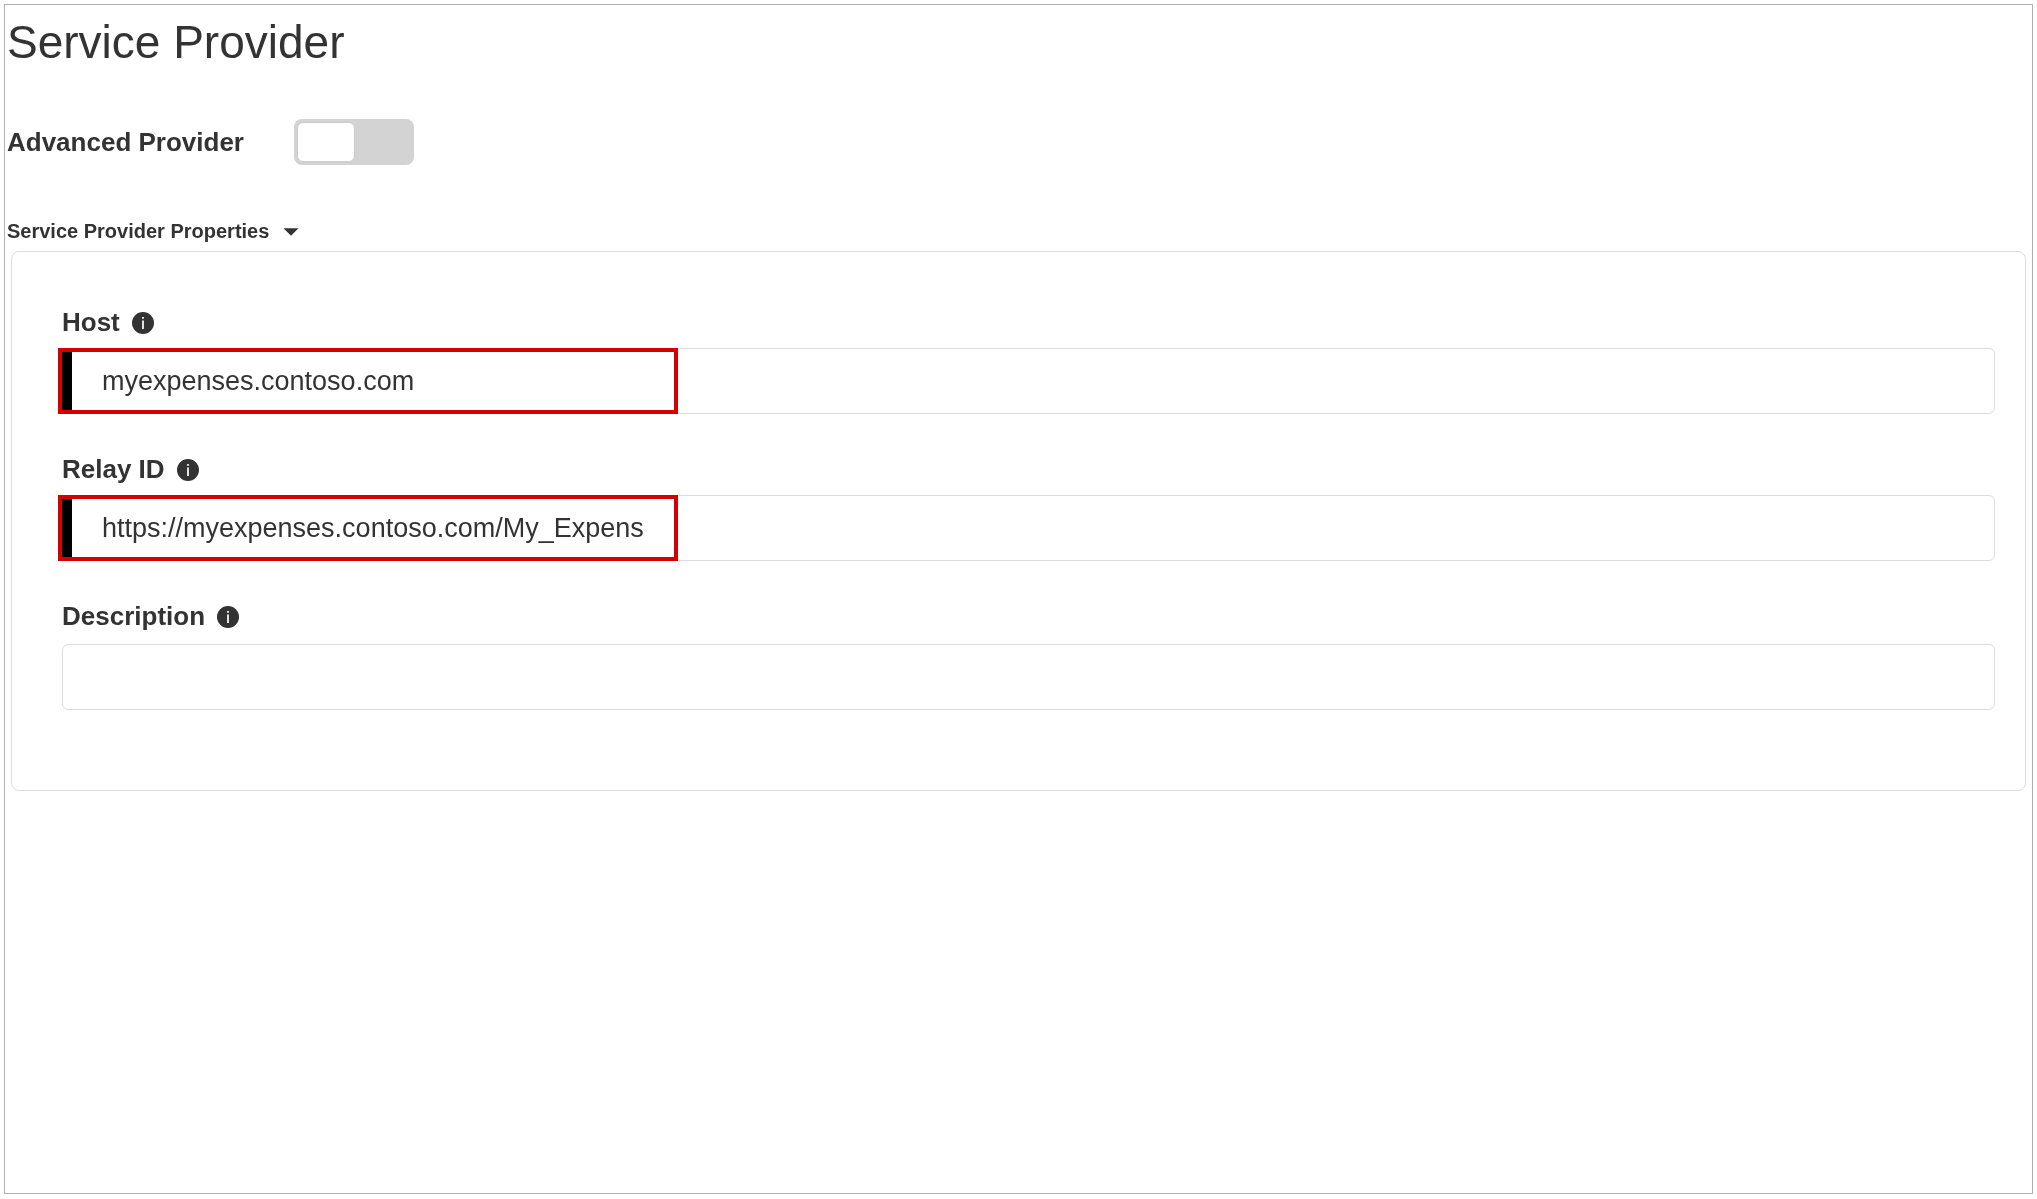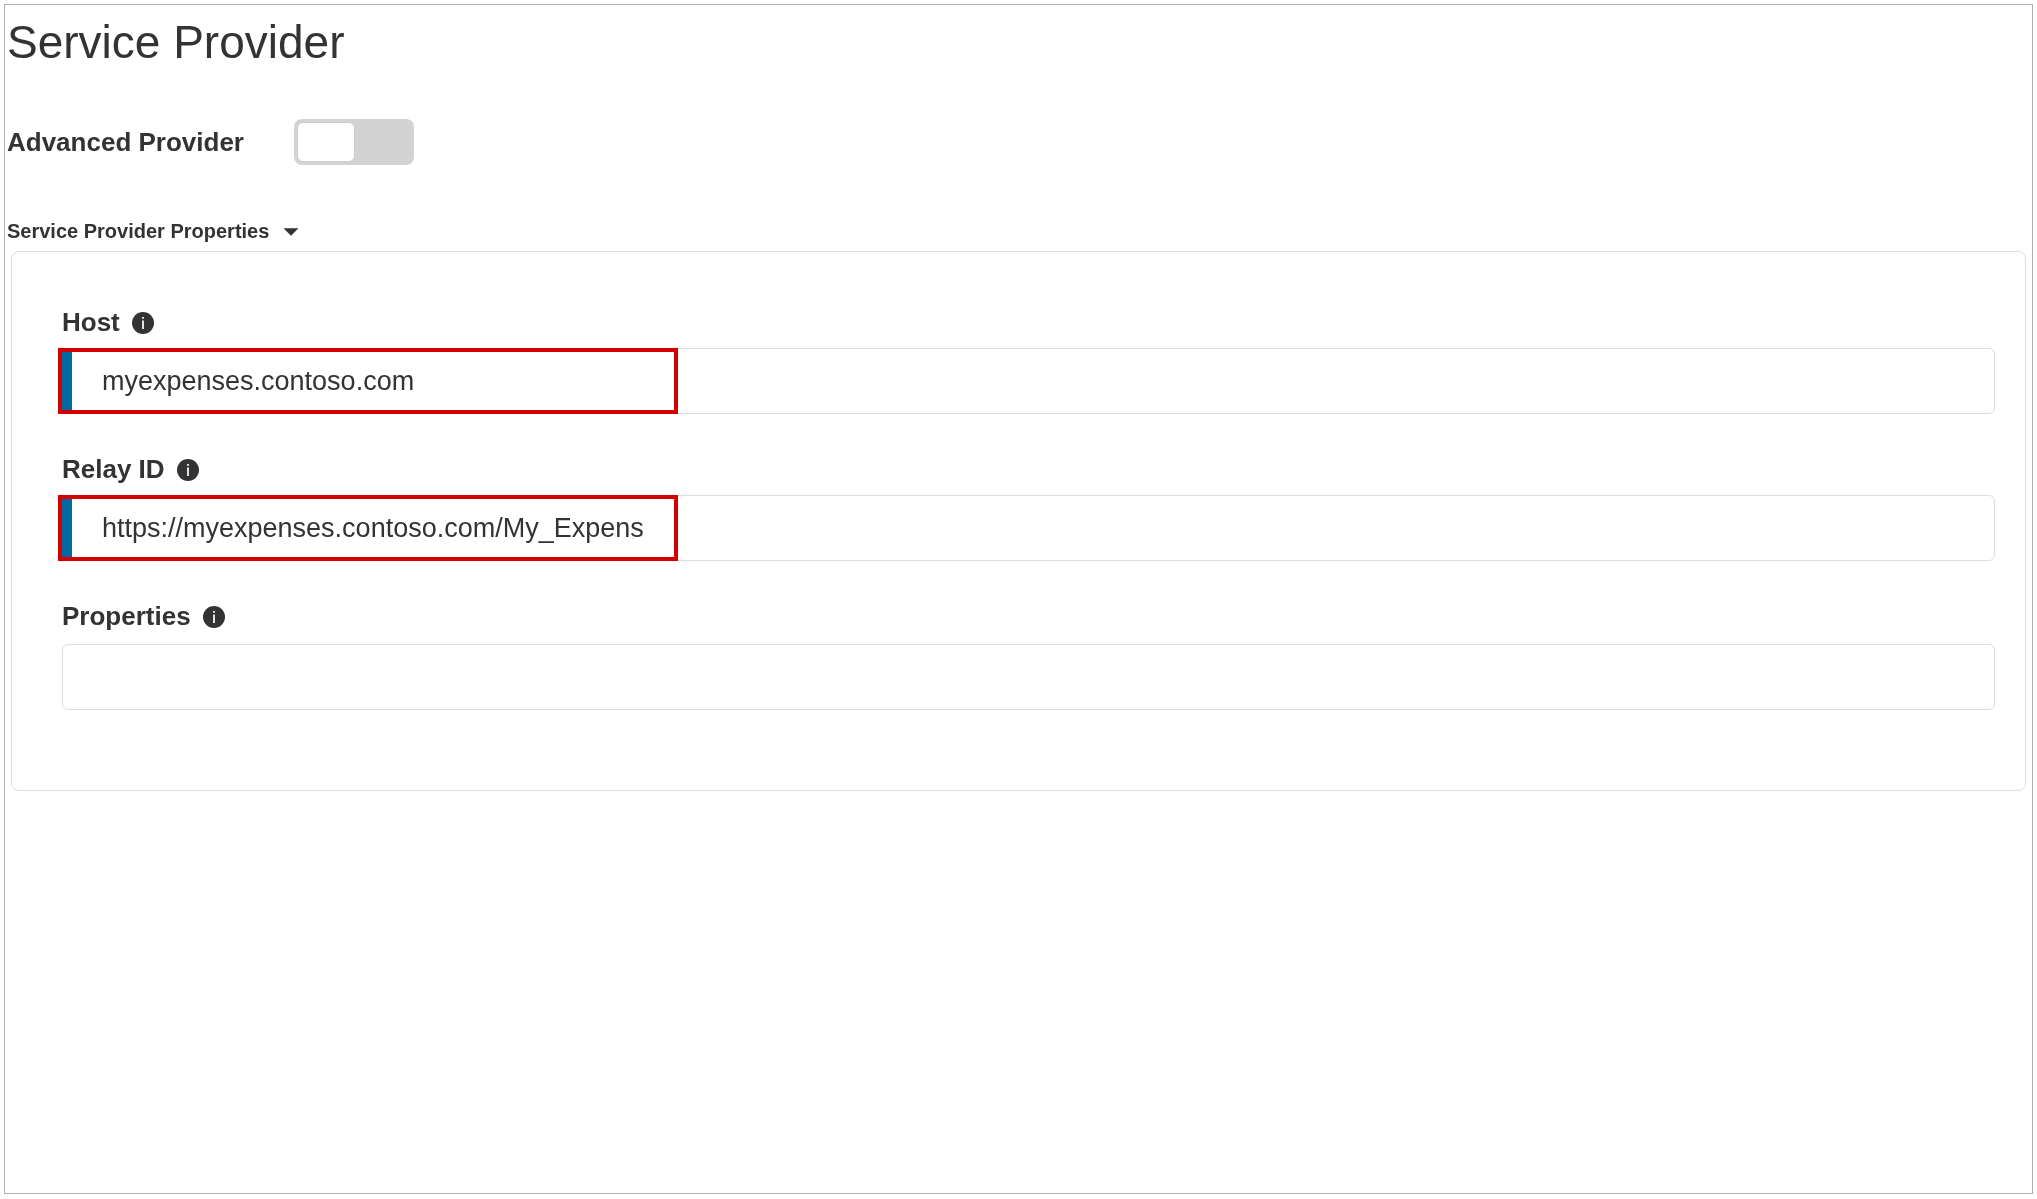--- a/index.html
+++ b/index.html
@@ -121,21 +121,21 @@
       font-family: inherit;
       outline: none;
     }
     .highlight-wrap {
       position: relative;
       border: 4px solid #d40000;
       width: 620px;
     }
     .highlight-wrap .text-input {
       border: none;
-      border-left: 10px solid #0369a1;
+      border-left: 10px solid #000000;
       height: 58px;
       border-radius: 0;
       width: 100%;
     }
     .highlight-field-container {
       position: relative;
       width: 100%;
     }
     .bg-input {
       position: absolute;
@@ -209,21 +209,21 @@
       <div class="highlight-field-container">
         <div class="bg-input"></div>
         <div class="highlight-wrap highlight-wrap-pos">
           <input type="text" class="text-input" value="https://myexpenses.contoso.com/My_Expenses" style="">
         </div>
       </div>
     </div>
 
     <div class="field-group">
       <div class="field-label-row">
-        <span class="field-label">Properties</span>
+        <span class="field-label">Description</span>
         <span class="info-icon">
           <svg viewBox="0 0 10 14">
               <path d="M4 0h2v2H4V0zm0 4h2v10H4V4z"></path>
             </svg>
         </span>
       </div>
       <input type="text" class="text-input" value="" style="">
     </div>
 
 

